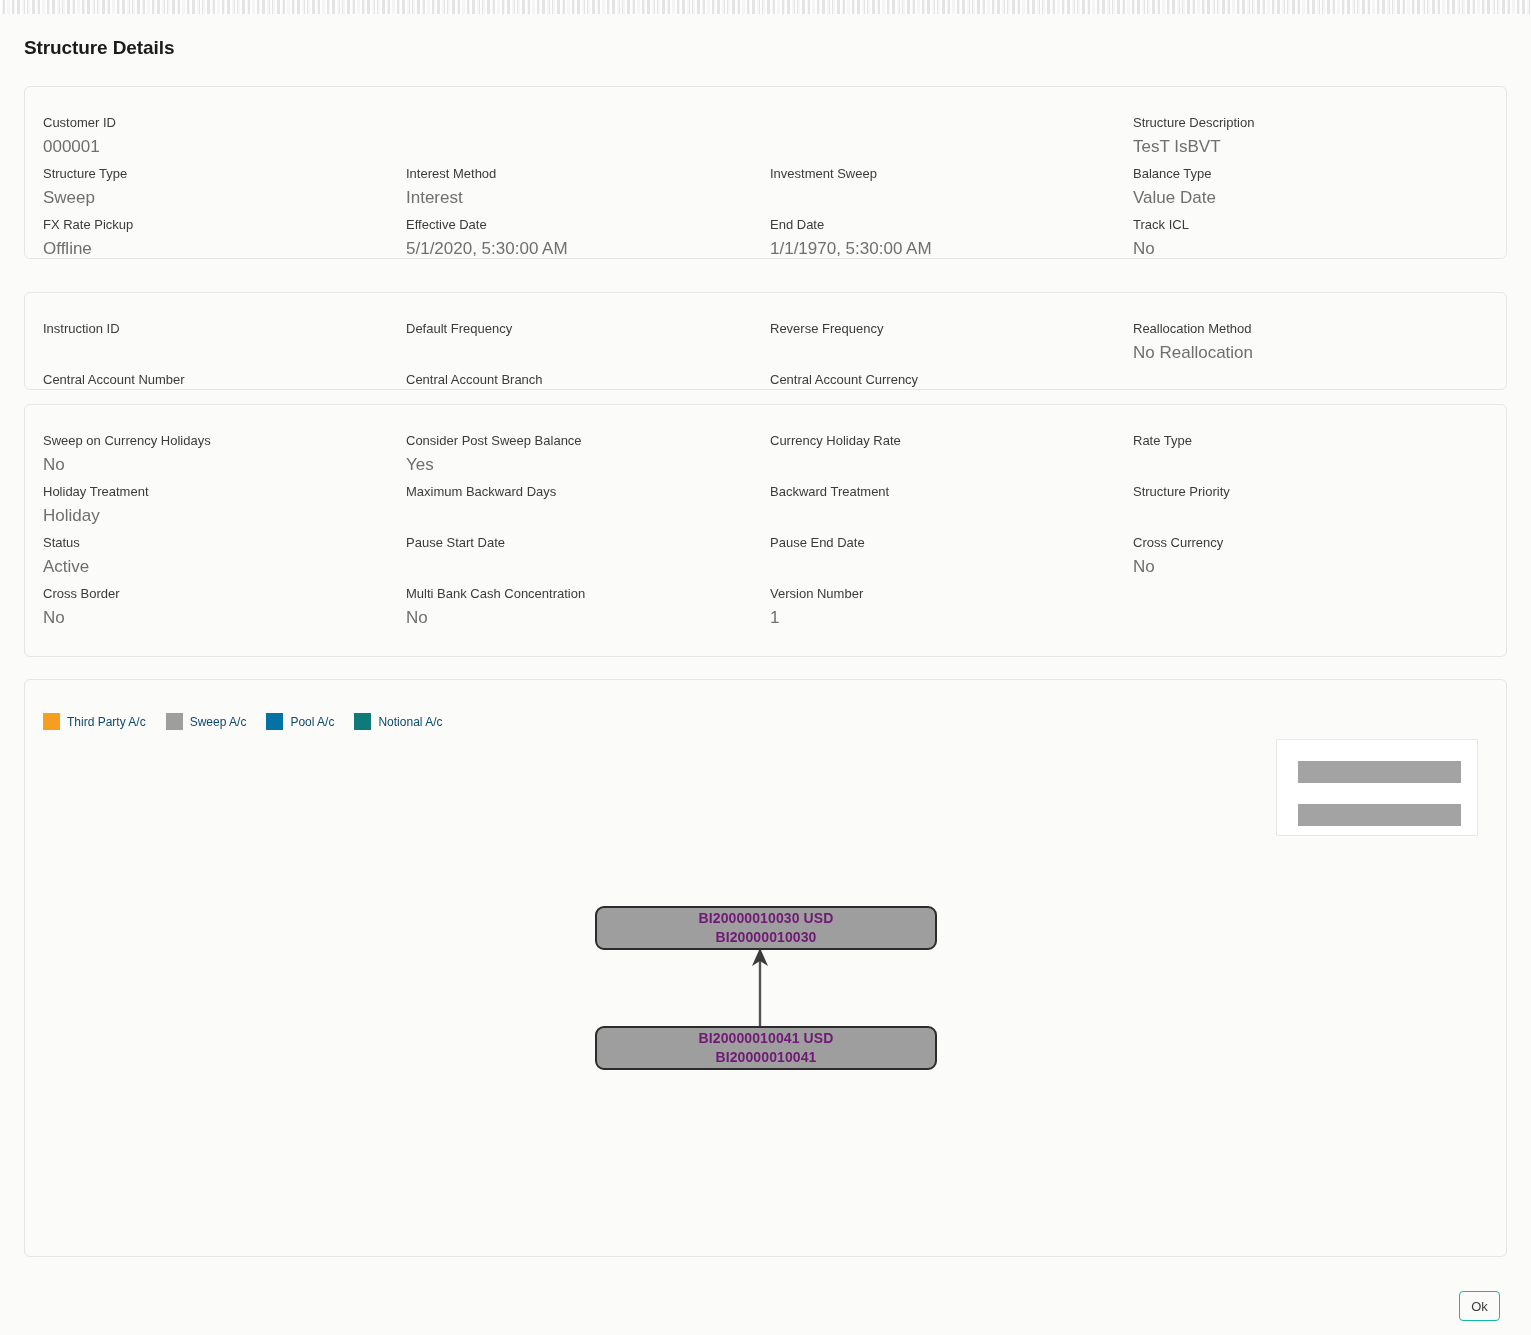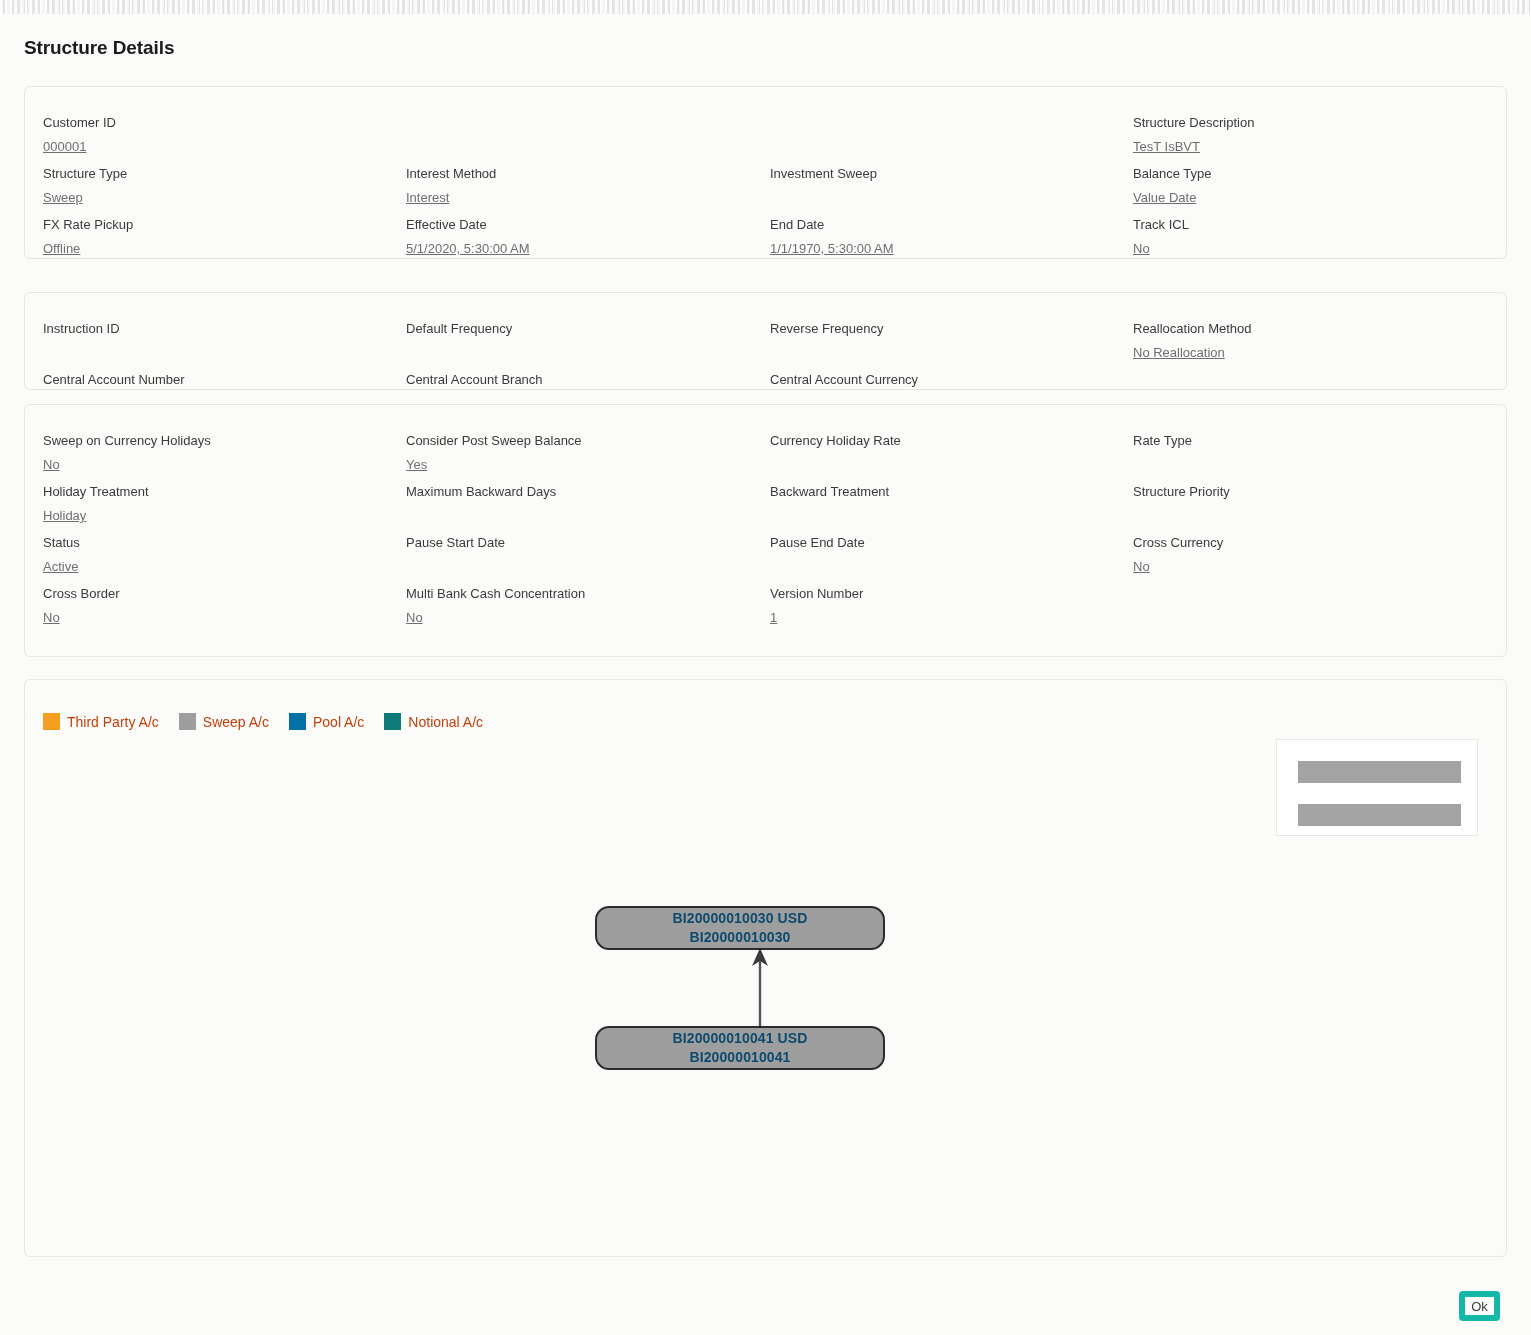--- a/index.html
+++ b/index.html
@@ -65,27 +65,26 @@
     position: absolute;
     width: 330px;
   }
   .field .label {
     font-size: 13px;
     color: #3b3b3b;
     line-height: 18px;
     white-space: nowrap;
   }
   .field .value {
-    font-size: 13px;
+    font-size: 17px;
     color: #6f6f6f;
     line-height: 24px;
     margin-top: 3px;
     white-space: nowrap;
     min-height: 24px;
-    text-decoration: underline;
   }
 
   
   .c0 { left: 18px; }
   .c1 { left: 381px; }
   .c2 { left: 745px; }
   .c3 { left: 1108px; }
 
   
   .r0 { top: 27px; }
@@ -106,22 +105,22 @@
     display: flex;
     align-items: center;
     gap: 7px;
   }
   .legend-swatch {
     width: 17px;
     height: 17px;
     display: block;
   }
   .legend-label {
-    font-size: 14px;
-    color: #c2410c;
+    font-size: 12px;
+    color: #0c4a6e;
     white-space: nowrap;
   }
 
   
   .skeleton-panel {
     position: absolute;
     top: 59px;
     right: 28px;
     width: 202px;
     height: 97px;
@@ -138,30 +137,30 @@
   .skeleton-bar.b1 { top: 21px; }
   .skeleton-bar.b2 { top: 64px; }
 
   
   .tree {
     position: absolute;
     top: 0; left: 0; right: 0; bottom: 0;
   }
   .node {
     position: absolute;
-    width: 290px;
+    width: 342px;
     height: 44px;
     background: #9e9e9e;
     border: 2px solid #2c2c2c;
-    border-radius: 14px;
+    border-radius: 9px;
     display: flex;
     flex-direction: column;
     align-items: center;
     justify-content: center;
-    color: #0c4a6e;
+    color: #701a75;
     font-weight: 700;
     font-size: 14px;
     line-height: 19px;
     letter-spacing: 0.1px;
   }
   #node-parent { left: 570px; top: 226px; }
   #node-child  { left: 570px; top: 346px; }
 
   .connector {
     position: absolute;
@@ -172,21 +171,21 @@
     overflow: visible;
   }
 
   .ok-button {
     position: absolute;
     left: 1459px;
     top: 1277px;
     width: 41px;
     height: 30px;
     background: #fbfbfa;
-    border: 6px solid #14b8a6;
+    border: 1px solid #14b8a6;
     border-radius: 4px;
     font-family: "Liberation Sans", sans-serif;
     font-size: 13px;
     color: #3b3b3b;
     cursor: pointer;
     display: flex;
     align-items: center;
     justify-content: center;
   }
 </style>

